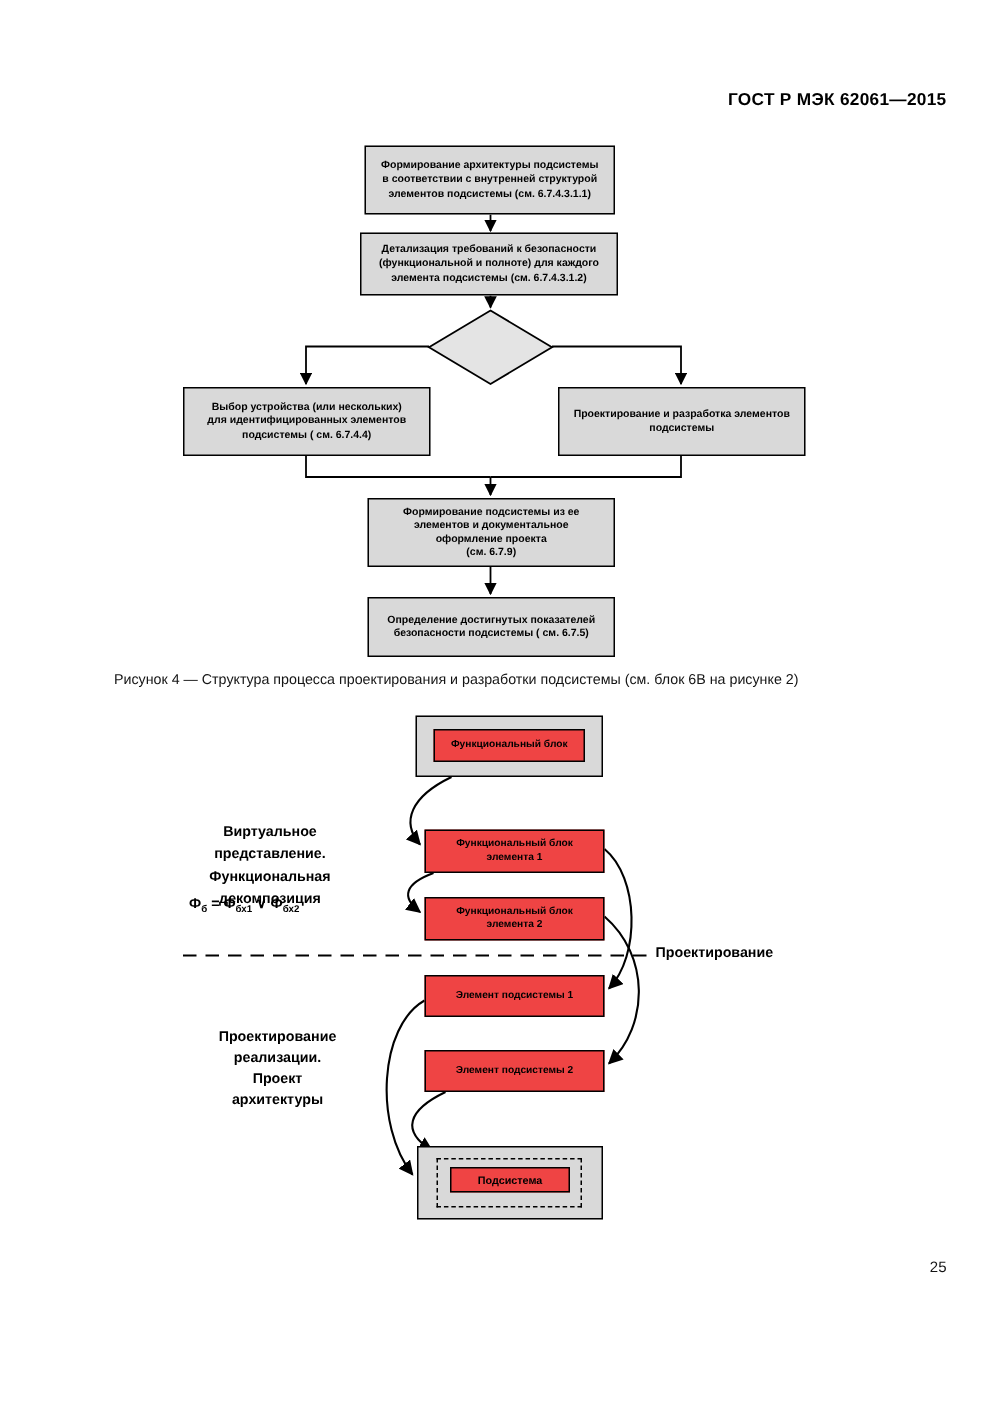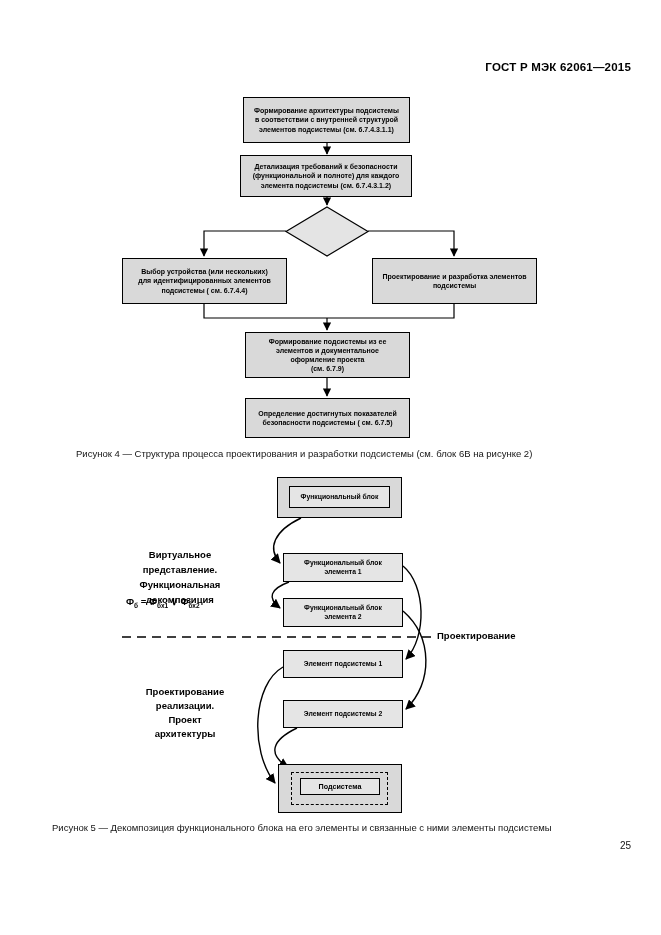--- a/index.html
+++ b/index.html
@@ -11,21 +11,21 @@
     position:absolute; right:78px; top:61px;
     font-size:11.5px; font-weight:bold; letter-spacing:0.2px;
   }
   .fbox {
     position:absolute; background:#d9d9d9; border:1px solid #000;
     display:flex; align-items:center; justify-content:center;
     text-align:center; font-weight:bold; font-size:7px; line-height:1.3;
     white-space:pre-line; padding:1px 3px; box-sizing:border-box;
   }
   .wbox {
-    position:absolute; background:#e5e5e5; border:1.3px solid #000;
+    position:absolute; background:#ef4444; border:1.3px solid #000;
     display:flex; align-items:center; justify-content:center;
     text-align:center; font-weight:bold; font-size:6.8px; line-height:1.25;
     white-space:pre-line; box-sizing:border-box;
   }
   .shade {
     position:absolute; background:#d9d9d9; border:1px solid #000;
     box-sizing:border-box;
   }
   .dashrect {
     position:absolute; border:1.5px dashed #000; box-sizing:border-box;
@@ -128,17 +128,16 @@
 
   <div class="sidelabel" style="left:133px; top:654px; width:104px; line-height:14px;">Проектирование
 реализации.
 Проект
 архитектуры</div>
 
   <div class="shade" style="left:278px; top:764px; width:124px; height:49px;"></div>
   <div class="dashrect" style="left:291px; top:772px; width:97px; height:33px;"></div>
   <div class="wbox" style="left:300px; top:778px; width:80px; height:17px; font-size:7.2px;">Подсистема</div>
 
-  <div class="caption" style="left:52px; top:822px;">Рисунок 5 — Декомпозиция функционального блока на его элементы и связанные с ними элементы подсистемы</div>
 
   <div class="pagenum" style="right:78px; top:840px;">25</div>
 
 </div>
 
 </body></html>

